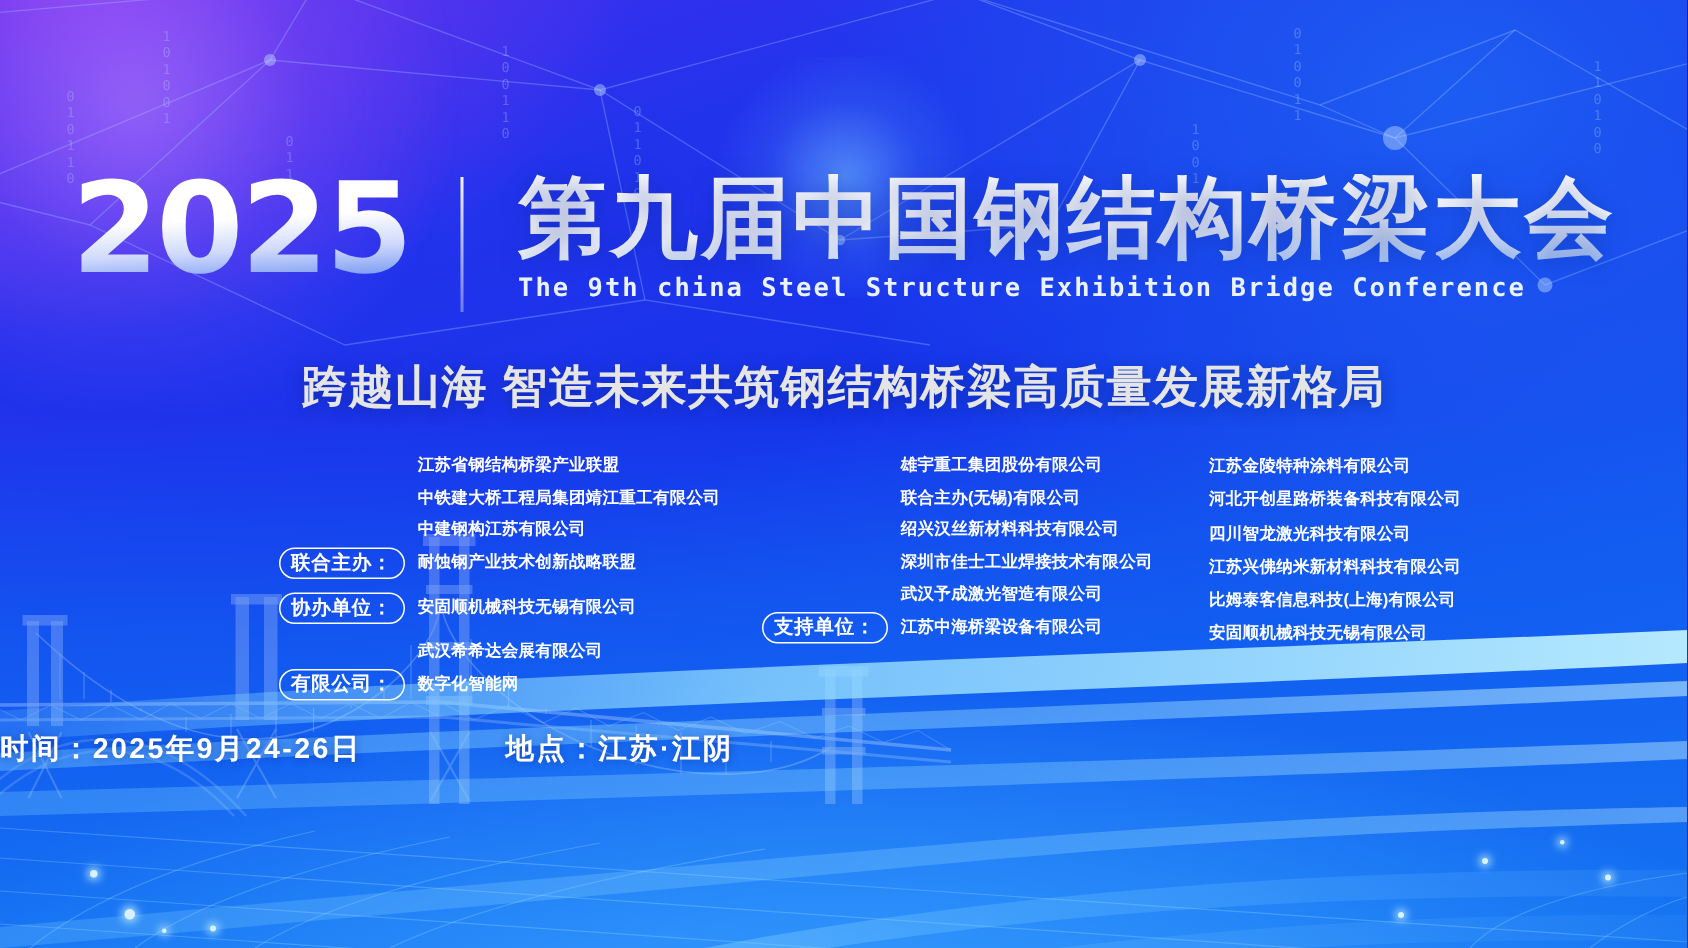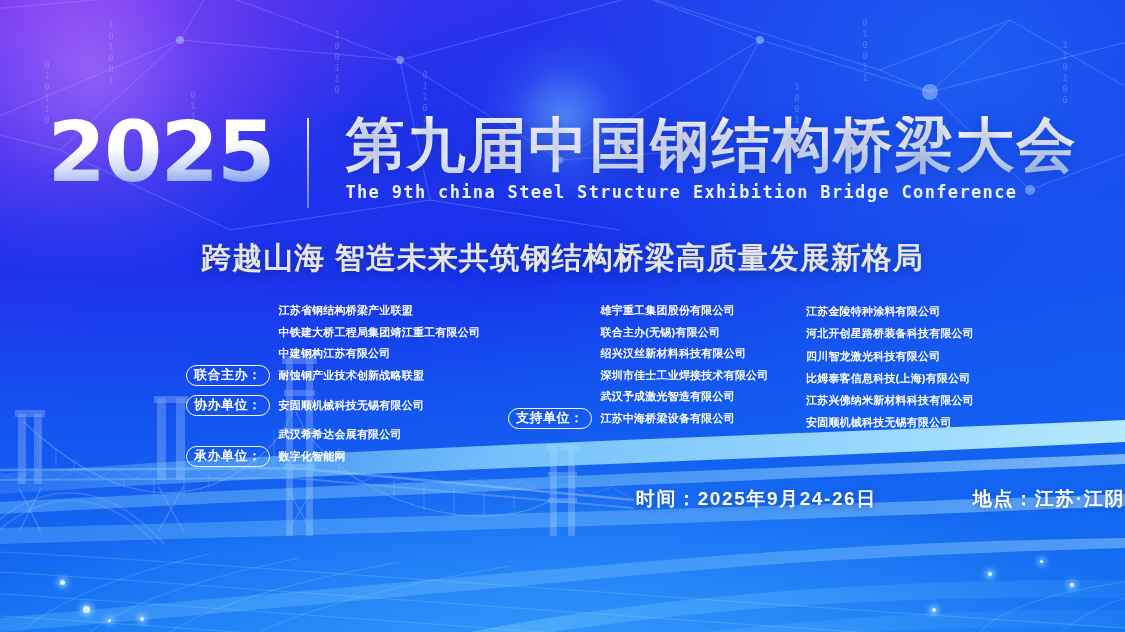--- a/index.html
+++ b/index.html
@@ -162,21 +162,21 @@
     color: #ffffff;
     line-height: 21.5px;
     white-space: nowrap;
     letter-spacing: 0.2px;
   }
   .col-right .name { line-height: 22.3px; }
 
   
   .footer {
     position: absolute; left: 0; right: 0; top: 486px;
-    display: flex; justify-content: flex-end; align-items: center;
+    display: flex; justify-content: flex-start; align-items: center;
     gap: 96px;
   }
   .foot-item {
     font-size: 19px;
     font-weight: 800;
     color: #ffffff;
     letter-spacing: 1.6px;
     white-space: nowrap;
     text-shadow: 0 1px 6px rgba(8,36,130,0.45);
   }
@@ -375,21 +375,21 @@
             <div class="name">耐蚀钢产业技术创新战略联盟</div>
           </div>
         </div>
         <div class="group">
           <div class="pill">协办单位：</div>
           <div class="names">
             <div class="name">安固顺机械科技无锡有限公司</div>
           </div>
         </div>
         <div class="group">
-          <div class="pill">承办单位：</div>
+          <div class="pill">有限公司：</div>
           <div class="names">
             <div class="name">武汉希希达会展有限公司</div>
             <div class="name">数字化智能网</div>
           </div>
         </div>
       </div>
 
       <div class="col col-mid">
         <div class="group">
           <div class="pill">支持单位：</div>
@@ -403,22 +403,22 @@
           </div>
         </div>
       </div>
 
       <div class="col col-right">
         <div class="group">
           <div class="names">
             <div class="name">江苏金陵特种涂料有限公司</div>
             <div class="name"> 河北开创星路桥装备科技有限公司</div>
             <div class="name">四川智龙激光科技有限公司</div>
+            <div class="name">江苏兴佛纳米新材料科技有限公司</div>
             <div class="name">比姆泰客信息科技(上海)有限公司</div>
-            <div class="name">江苏兴佛纳米新材料科技有限公司</div>
             <div class="name">安固顺机械科技无锡有限公司</div>
           </div>
         </div>
       </div>
 
     </div>
 
     <div class="footer">
       <div class="foot-item">时间：2025年9月24-26日</div>
       <div class="foot-item">地点：江苏·江阴</div>

